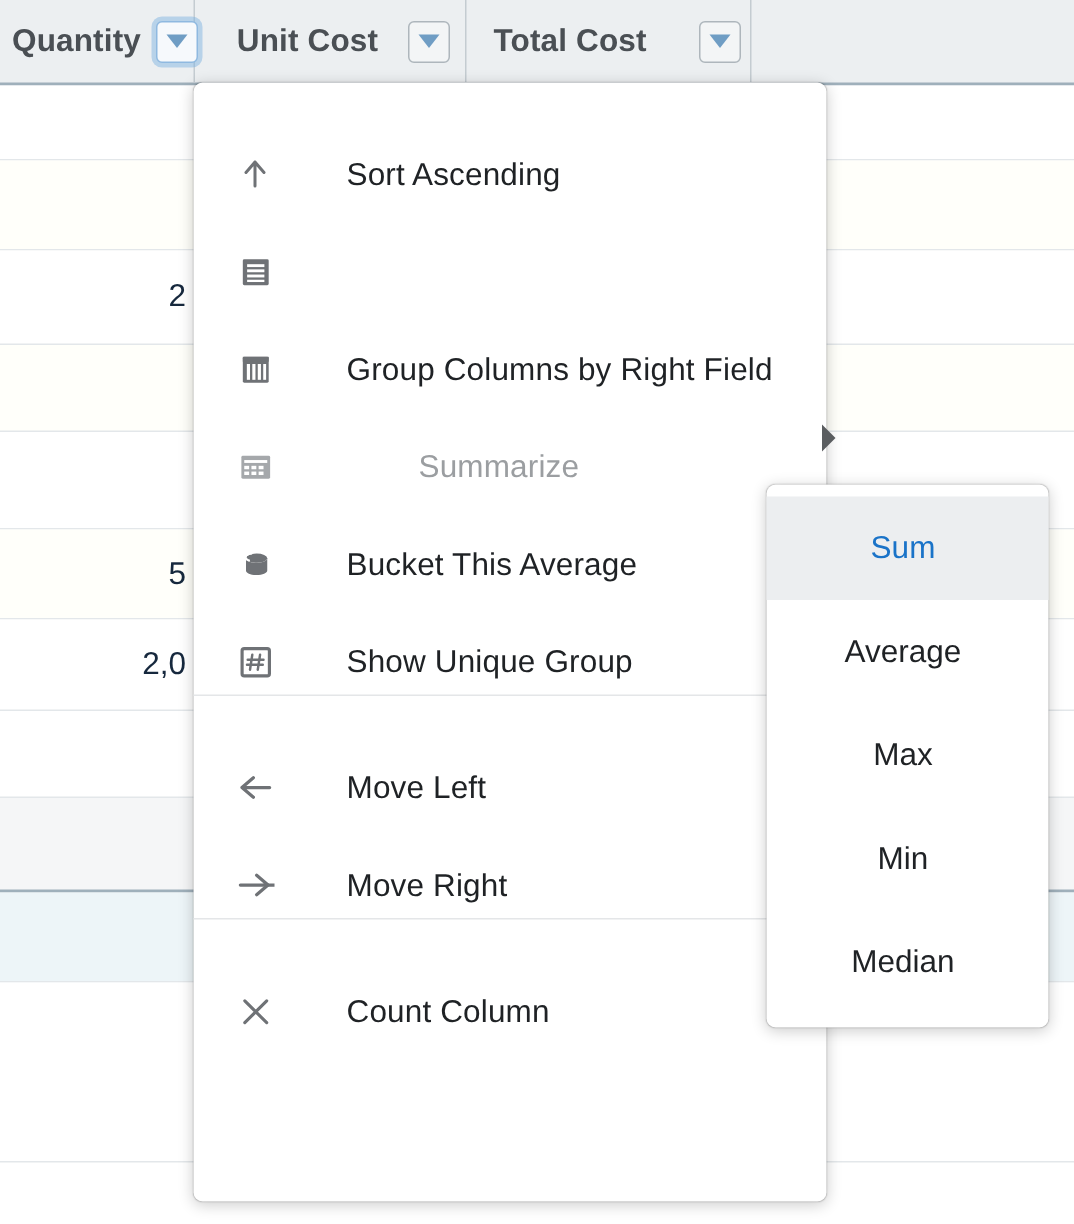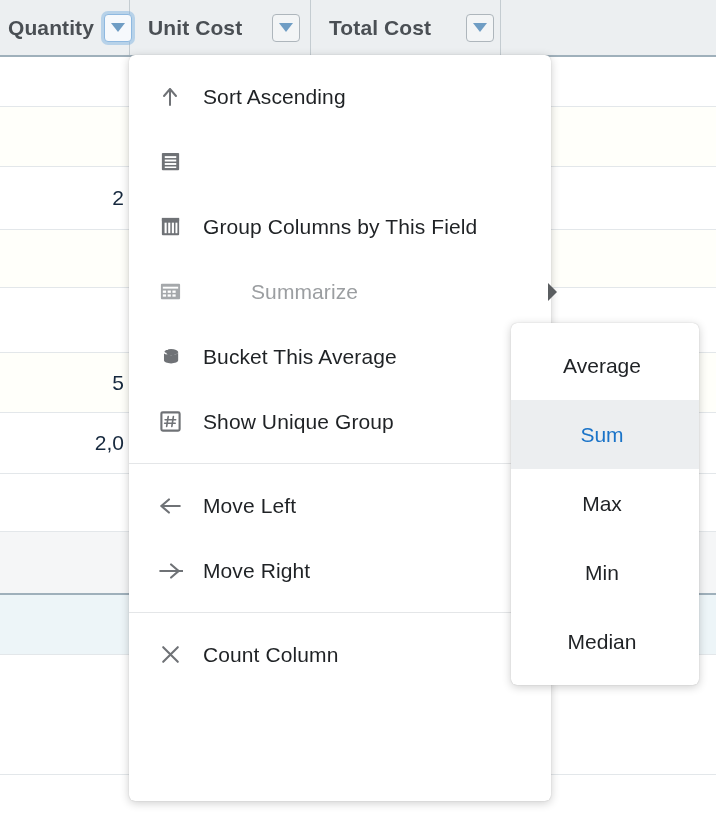--- a/index.html
+++ b/index.html
@@ -58,21 +58,21 @@
   .col-title {
     font-size: 21px;
     font-weight: bold;
     color: #4a4f54;
     letter-spacing: .1px;
     white-space: nowrap;
     flex: 1;
     text-align: left;
   }
   .col-head.first .col-title { padding-left: 8px; }
-  .col-head.pad .col-title { padding-left: 18px; }
+  .col-head.pad .col-title { padding-left: 18px; text-align: center; }
 
   .dd-btn {
     width: 28px;
     height: 28px;
     box-sizing: border-box;
     border: 1px solid #aeb6bc;
     border-radius: 4px;
     background: #f3f5f6;
     display: flex;
     align-items: center;
@@ -139,25 +139,26 @@
 
   .menu-divider {
     height: 1px;
     background: #e4e6e8;
     margin: 0;
   }
 
   .mi {
     position: relative;
     display: flex;
-    align-items: center;
+    align-items: flex-end;
     height: 65px;
     padding: 0 14px 0 28px;
     box-sizing: border-box;
     cursor: default;
+    gap: 28px;
   }
   .mi-icon {
     width: 26px;
     height: 26px;
     flex: 0 0 26px;
     display: flex;
     align-items: center;
     justify-content: center;
     margin-right: 20px;
     color: #6f7276;
@@ -308,21 +309,21 @@
           <span class="mi-icon">
             <svg viewBox="0 0 24 24" width="23" height="23">
               <rect x="3" y="3" width="18" height="18" rx="1" fill="currentColor"></rect>
               <rect x="3" y="3" width="18" height="3.4" fill="currentColor"></rect>
               <rect x="5.8" y="8" width="2.2" height="11" fill="#fff"></rect>
               <rect x="9.6" y="8" width="2.2" height="11" fill="#fff"></rect>
               <rect x="13.4" y="8" width="2.2" height="11" fill="#fff"></rect>
               <rect x="17.2" y="8" width="2" height="11" fill="#fff"></rect>
             </svg>
           </span>
-          <span class="mi-label">Group Columns by This Field</span>
+          <span class="mi-label">Group Columns by Right Field</span>
         </div>
         <div class="mi disabled">
           <span class="mi-icon">
             <svg viewBox="0 0 24 24" width="23" height="23">
               <rect x="2" y="4" width="20" height="16" rx="1" fill="currentColor"></rect>
               <rect x="4" y="7" width="16" height="2" fill="#fff"></rect>
               <rect x="4" y="11" width="3.4" height="2.4" fill="#fff"></rect>
               <rect x="9" y="11" width="3.4" height="2.4" fill="#fff"></rect>
               <rect x="14" y="11" width="3.4" height="2.4" fill="#fff"></rect>
               <rect x="4" y="15" width="3.4" height="2.4" fill="#fff"></rect>
@@ -385,20 +386,20 @@
               <path stroke="currentColor" fill="none" stroke-width="2" stroke-linecap="round" stroke-linejoin="round" d="M5 5l14 14M19 5L5 19"></path>
             </svg>
           </span>
           <span class="mi-label">Count Column</span>
         </div>
         <div class="mi-spacer-bot"></div>
       </div>
     </div>
 
   <div class="submenu" id="summarize-submenu">
+      <div class="sub-item selected">Sum</div>
       <div class="sub-item">Average</div>
-      <div class="sub-item selected">Sum</div>
       <div class="sub-item">Max</div>
       <div class="sub-item">Min</div>
       <div class="sub-item">Median</div>
     </div>
 
 </div>
 
 </body></html>

